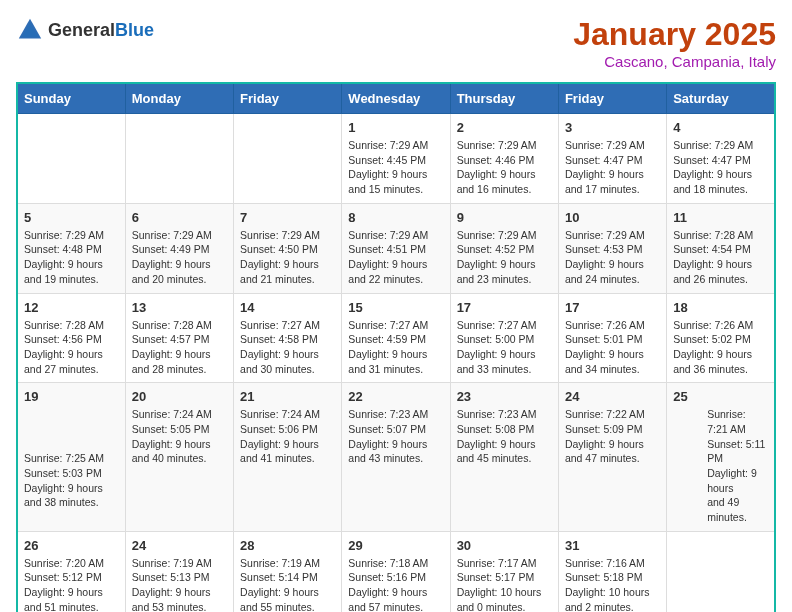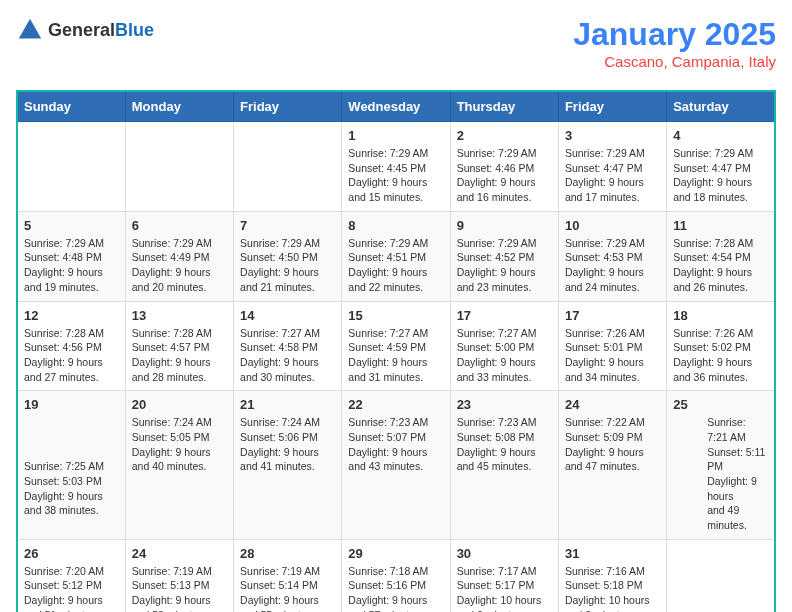--- a/index.html
+++ b/index.html
@@ -7,21 +7,21 @@
       font-family: Arial, sans-serif;
       background: #fff;
       width: 792px;
       min-height: 612px;
       padding: 16px;
     }
     .header {
       display: flex;
       justify-content: space-between;
       align-items: flex-start;
-      margin-bottom: 20px;
+      margin-bottom: 12px;
     }
     .logo {
       display: flex;
       align-items: center;
       gap: 4px;
     }
     .logo-text-general {
       font-size: 18px;
       font-weight: bold;
       color: #333;
@@ -34,25 +34,25 @@
     .logo-icon {
       width: 28px;
       height: 28px;
     }
     .title-section {
       text-align: right;
     }
     .month-title {
       font-size: 32px;
       font-weight: bold;
-      color: #3b82f6;
+      color: #c2410c;
     }
     .location-title {
       font-size: 15px;
-      color: #ef4444;
+      color: #a21caf;
     }
     table {
       width: 100%;
       border-collapse: collapse;
       border: 2px solid #14b8a6;
     }
     thead tr th {
       background-color: #2f6db5;
       color: #fff;
       font-size: 13px;

